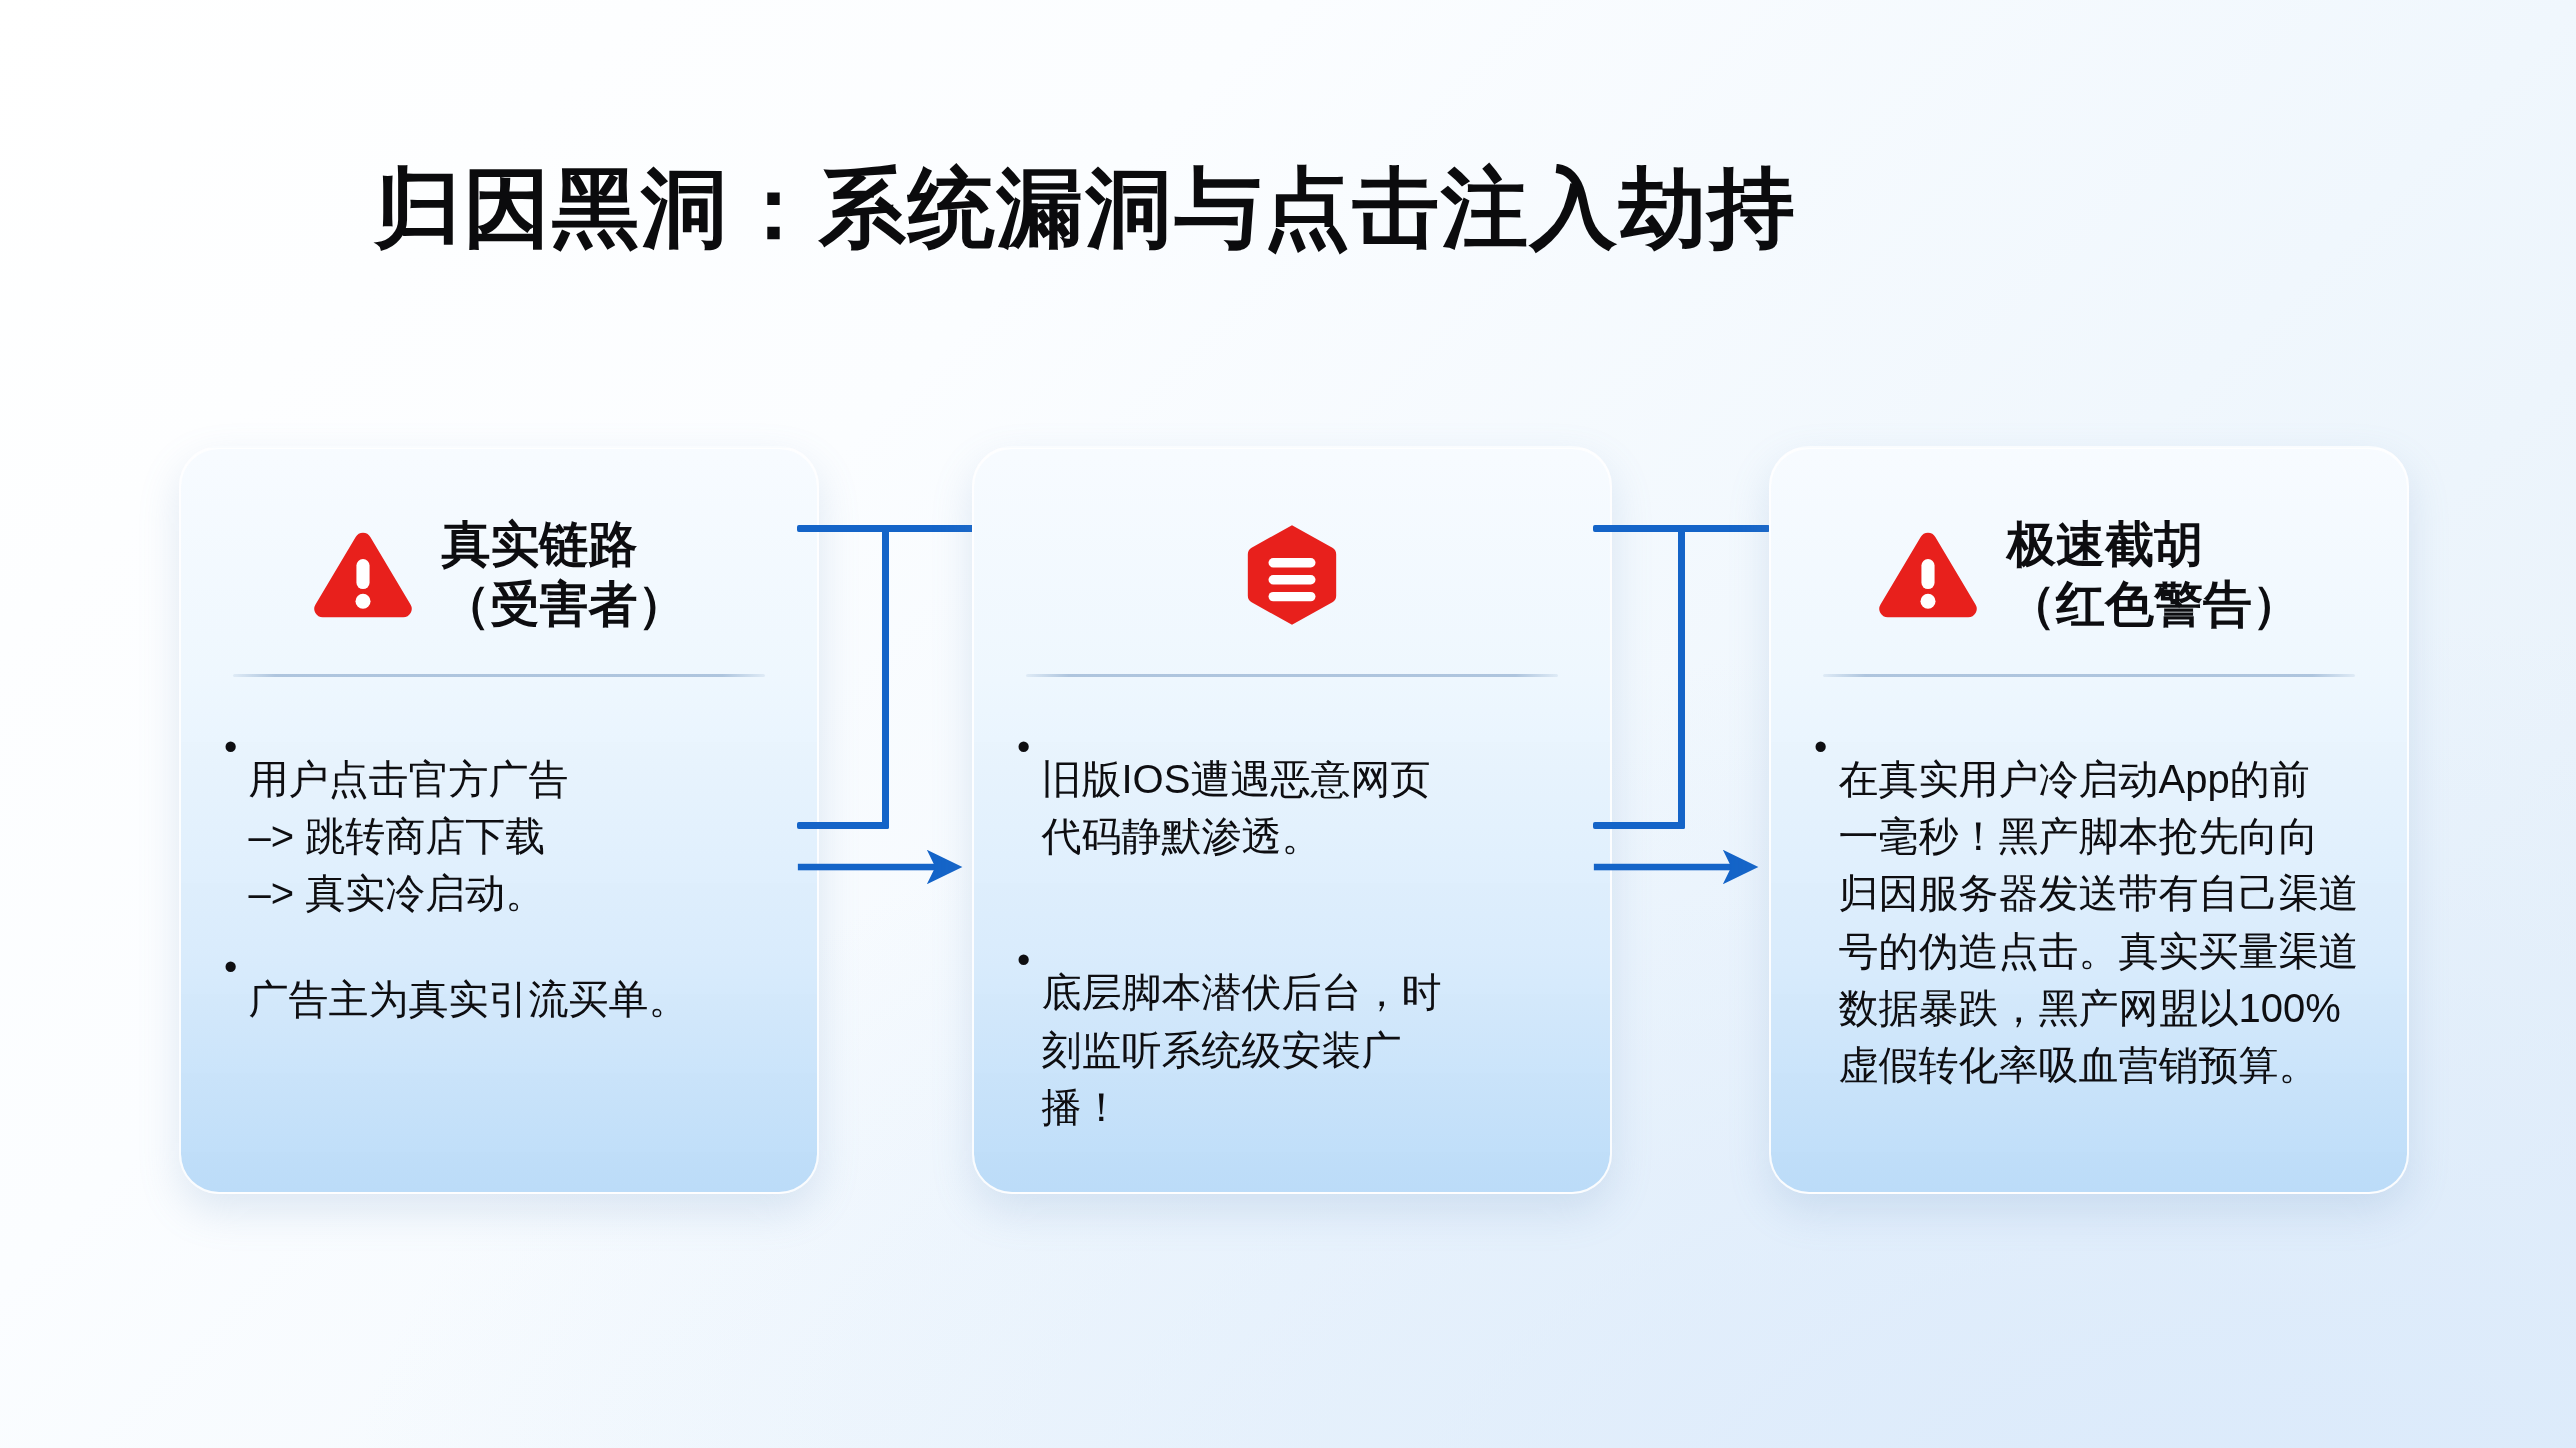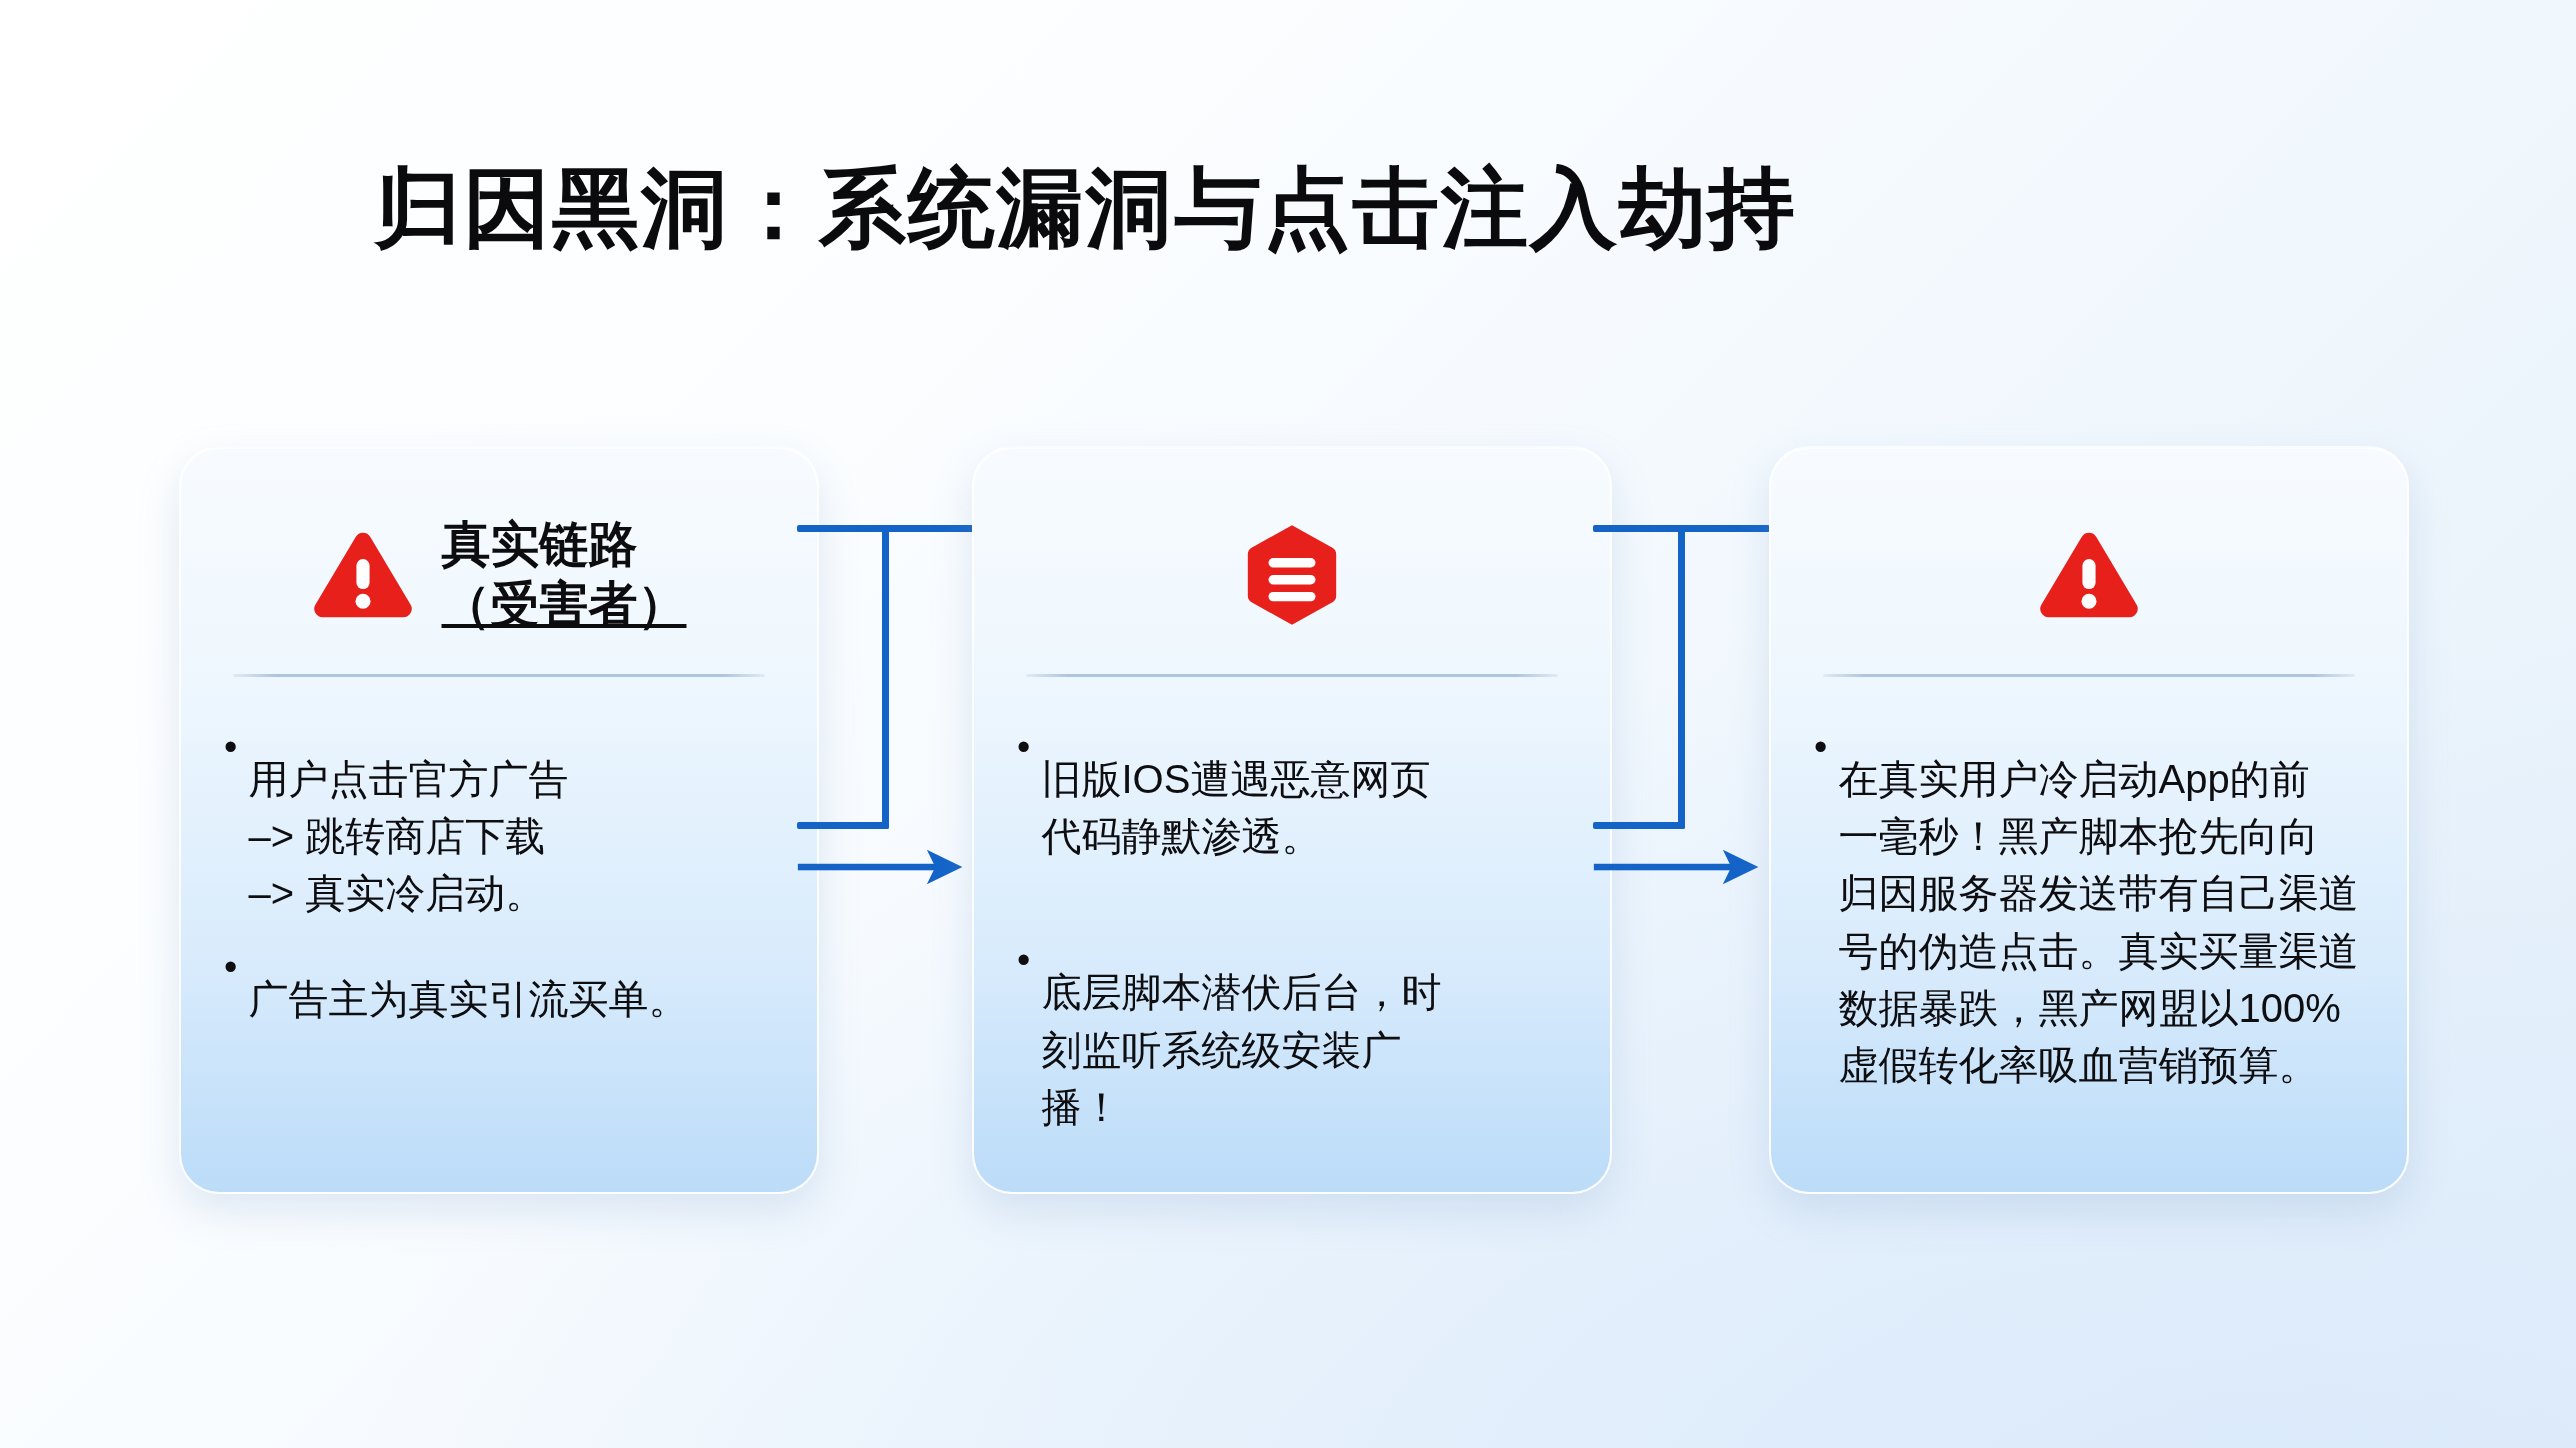--- a/index.html
+++ b/index.html
@@ -87,21 +87,21 @@
   }
   .icon-wrap svg { display: block; }
 
   .head-text {
     font-size: 49px;
     line-height: 1.22;
     font-weight: 700;
     color: #0d0d10;
     white-space: nowrap;
   }
-  .head-text .l2 { display: block; text-decoration: underline; }
+  .head-text .l2 { display: block; }
 
   .divider {
     position: absolute;
     left: 52px;
     right: 52px;
     top: 226px;
     height: 2.8px;
     background: linear-gradient(90deg,
         rgba(176,198,222,0.25) 0%,
         rgba(163,188,216,0.85) 8%,
@@ -234,20 +234,24 @@
 
   <div class="card c3">
     <div class="card-head">
       <span class="icon-wrap">
         <svg width="102" height="92" viewBox="0 0 108 98" aria-hidden="true">
           <path d="M46.2 8.5 L3.4 80.5 a9 9 0 0 0 7.8 13.6 h85.6 a9 9 0 0 0 7.8 -13.6 L61.8 8.5 a9 9 0 0 0 -15.6 0 Z" fill="#e8201c"></path>
           <rect x="47" y="32" width="14" height="32" rx="7" fill="#ffffff"></rect>
           <circle cx="54" cy="77" r="8" fill="#ffffff"></circle>
         </svg>
       </span>
+      <span class="head-text">
+        <span>极速截胡</span>
+        <span class="l2">（红色警告）</span>
+      </span>
     </div>
     <div class="divider"></div>
     <div class="card-body">
       <div class="bullet">
         <span class="dot">•</span>
         <span class="btext">在真实用户冷启动App的前
 一毫秒！黑产脚本抢先向向
 归因服务器发送带有自己渠道
 号的伪造点击。真实买量渠道
 数据暴跌，黑产网盟以100%

